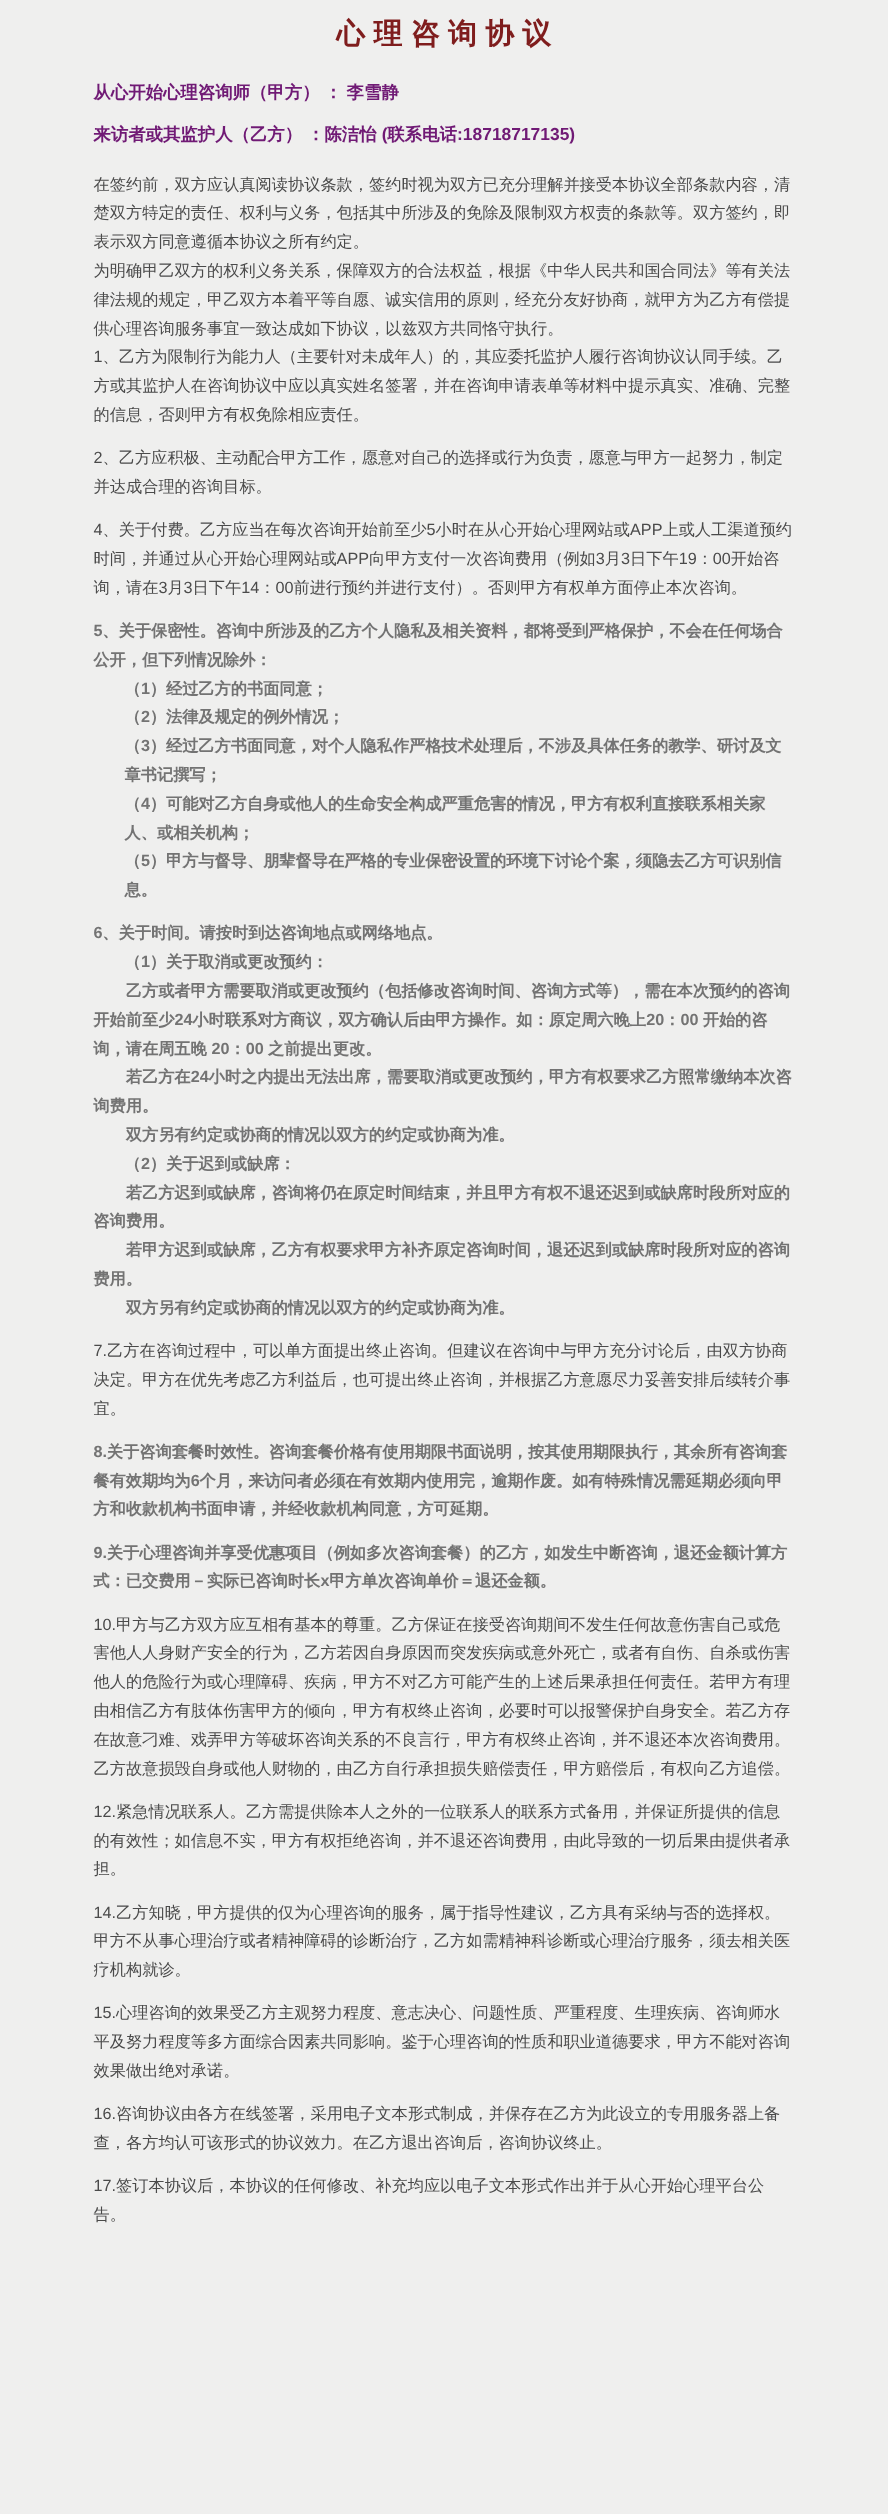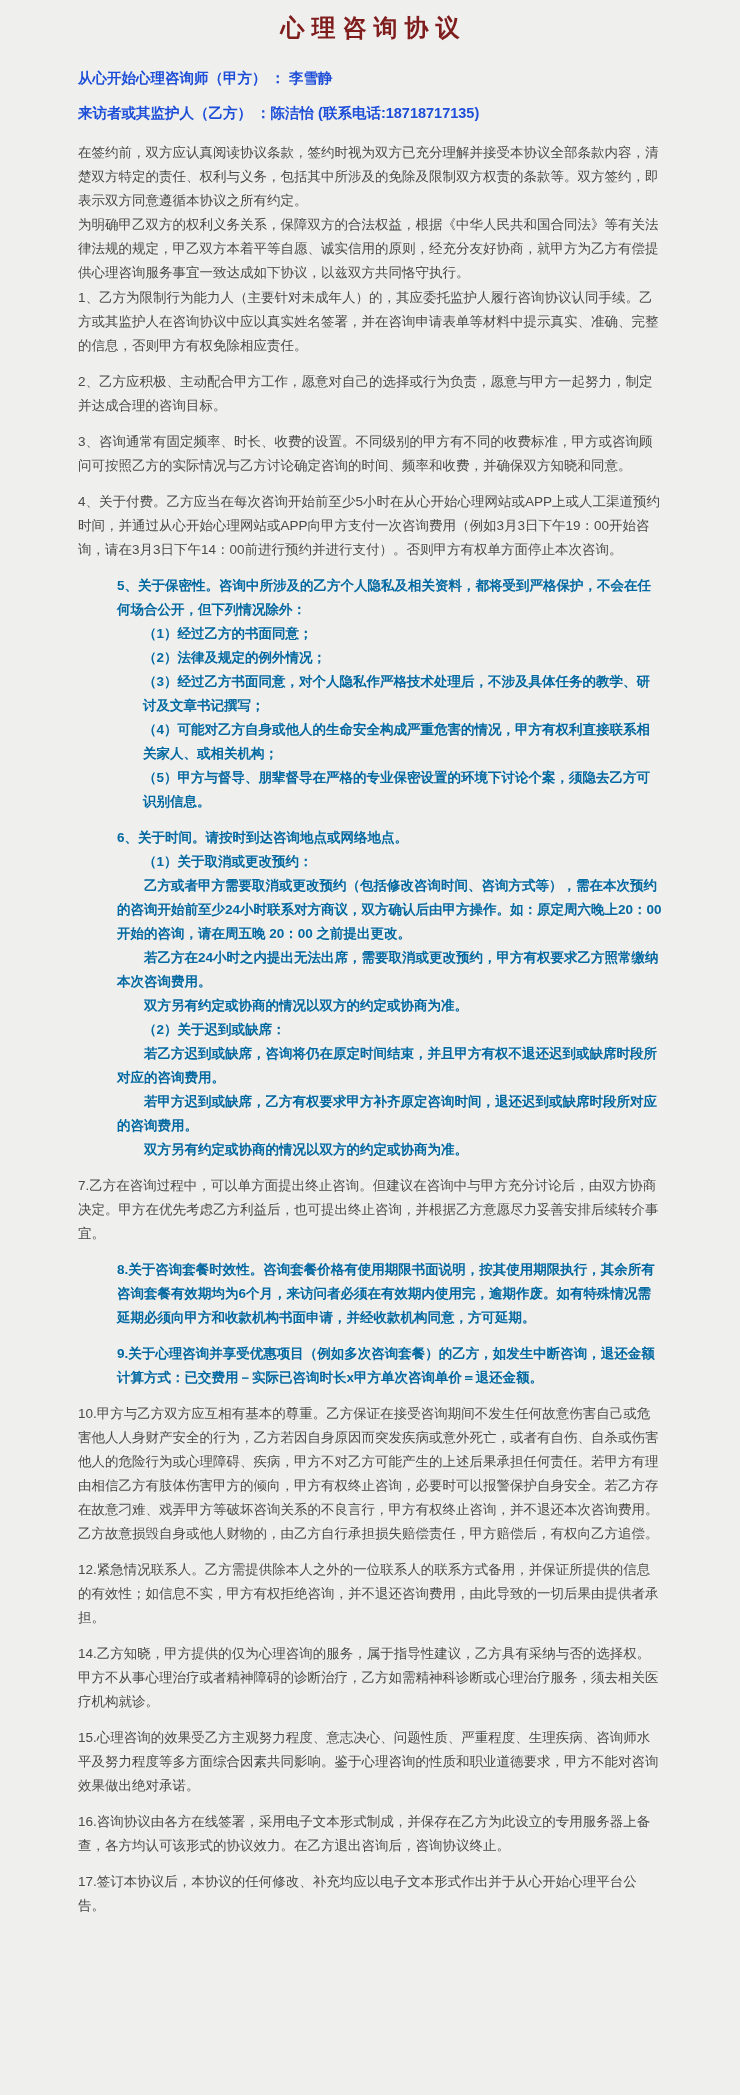--- a/index.html
+++ b/index.html
@@ -21,37 +21,36 @@
     font-weight:bold;
     color:#7f1d1d;
     text-align:center;
     letter-spacing:7px;
     padding-left:7px;
     margin:0 0 22px 0;
   }
   .party{
     font-size:14.5px;
     font-weight:bold;
-    color:#1d4ed8;
+    color:#701a75;
     line-height:24px;
     margin:0 0 11px 0;
   }
   .party.last{margin-bottom:17px;}
   p.body{
     font-size:13.5px;
     line-height:24px;
     margin:0;
     color:#4a4a4a;
   }
-  .standalone{margin:0 0 12px 0;font-family:Liberation Mono, monospace;}
+  .standalone{margin:0 0 12px 0;}
   .clause{margin:0 0 12px 0;}
   .clause.bold p.body{
     font-weight:bold;
-    color:#0369a1;
-    margin-left:39px;
+    color:#737373;
   }
   .item{padding-left:26px;}
   .para{text-indent:27px;}
 </style>
 </head>
 <body>
 
 <div class="page">
   <h1 class="title">心理咨询协议</h1>
 
@@ -60,23 +59,20 @@
 
   <p class="body standalone">在签约前，双方应认真阅读协议条款，签约时视为双方已充分理解并接受本协议全部条款内容，清楚双方特定的责任、权利与义务，包括其中所涉及的免除及限制双方权责的条款等。双方签约，即表示双方同意遵循本协议之所有约定。</p>
   <p class="body standalone">为明确甲乙双方的权利义务关系，保障双方的合法权益，根据《中华人民共和国合同法》等有关法律法规的规定，甲乙双方本着平等自愿、诚实信用的原则，经充分友好协商，就甲方为乙方有偿提供心理咨询服务事宜一致达成如下协议，以兹双方共同恪守执行。</p>
 
   <div>
       <div class="clause">
         <p class="body">1、乙方为限制行为能力人（主要针对未成年人）的，其应委托监护人履行咨询协议认同手续。乙方或其监护人在咨询协议中应以真实姓名签署，并在咨询申请表单等材料中提示真实、准确、完整的信息，否则甲方有权免除相应责任。</p>
       </div>
       <div class="clause">
         <p class="body">2、乙方应积极、主动配合甲方工作，愿意对自己的选择或行为负责，愿意与甲方一起努力，制定并达成合理的咨询目标。</p>
-      </div>
-      <div class="clause">
-        <p class="body">3、咨询通常有固定频率、时长、收费的设置。不同级别的甲方有不同的收费标准，甲方或咨询顾问可按照乙方的实际情况与乙方讨论确定咨询的时间、频率和收费，并确保双方知晓和同意。</p>
       </div>
       <div class="clause">
         <p class="body">4、关于付费。乙方应当在每次咨询开始前至少5小时在从心开始心理网站或APP上或人工渠道预约时间，并通过从心开始心理网站或APP向甲方支付一次咨询费用（例如3月3日下午19：00开始咨询，请在3月3日下午14：00前进行预约并进行支付）。否则甲方有权单方面停止本次咨询。</p>
       </div>
       <div class="clause bold">
         <p class="body">5、关于保密性。咨询中所涉及的乙方个人隐私及相关资料，都将受到严格保护，不会在任何场合公开，但下列情况除外：</p>
         <p class="body item">（1）经过乙方的书面同意；</p>
         <p class="body item">（2）法律及规定的例外情况；</p>
         <p class="body item">（3）经过乙方书面同意，对个人隐私作严格技术处理后，不涉及具体任务的教学、研讨及文章书记撰写；</p>
         <p class="body item">（4）可能对乙方自身或他人的生命安全构成严重危害的情况，甲方有权利直接联系相关家人、或相关机构；</p>

